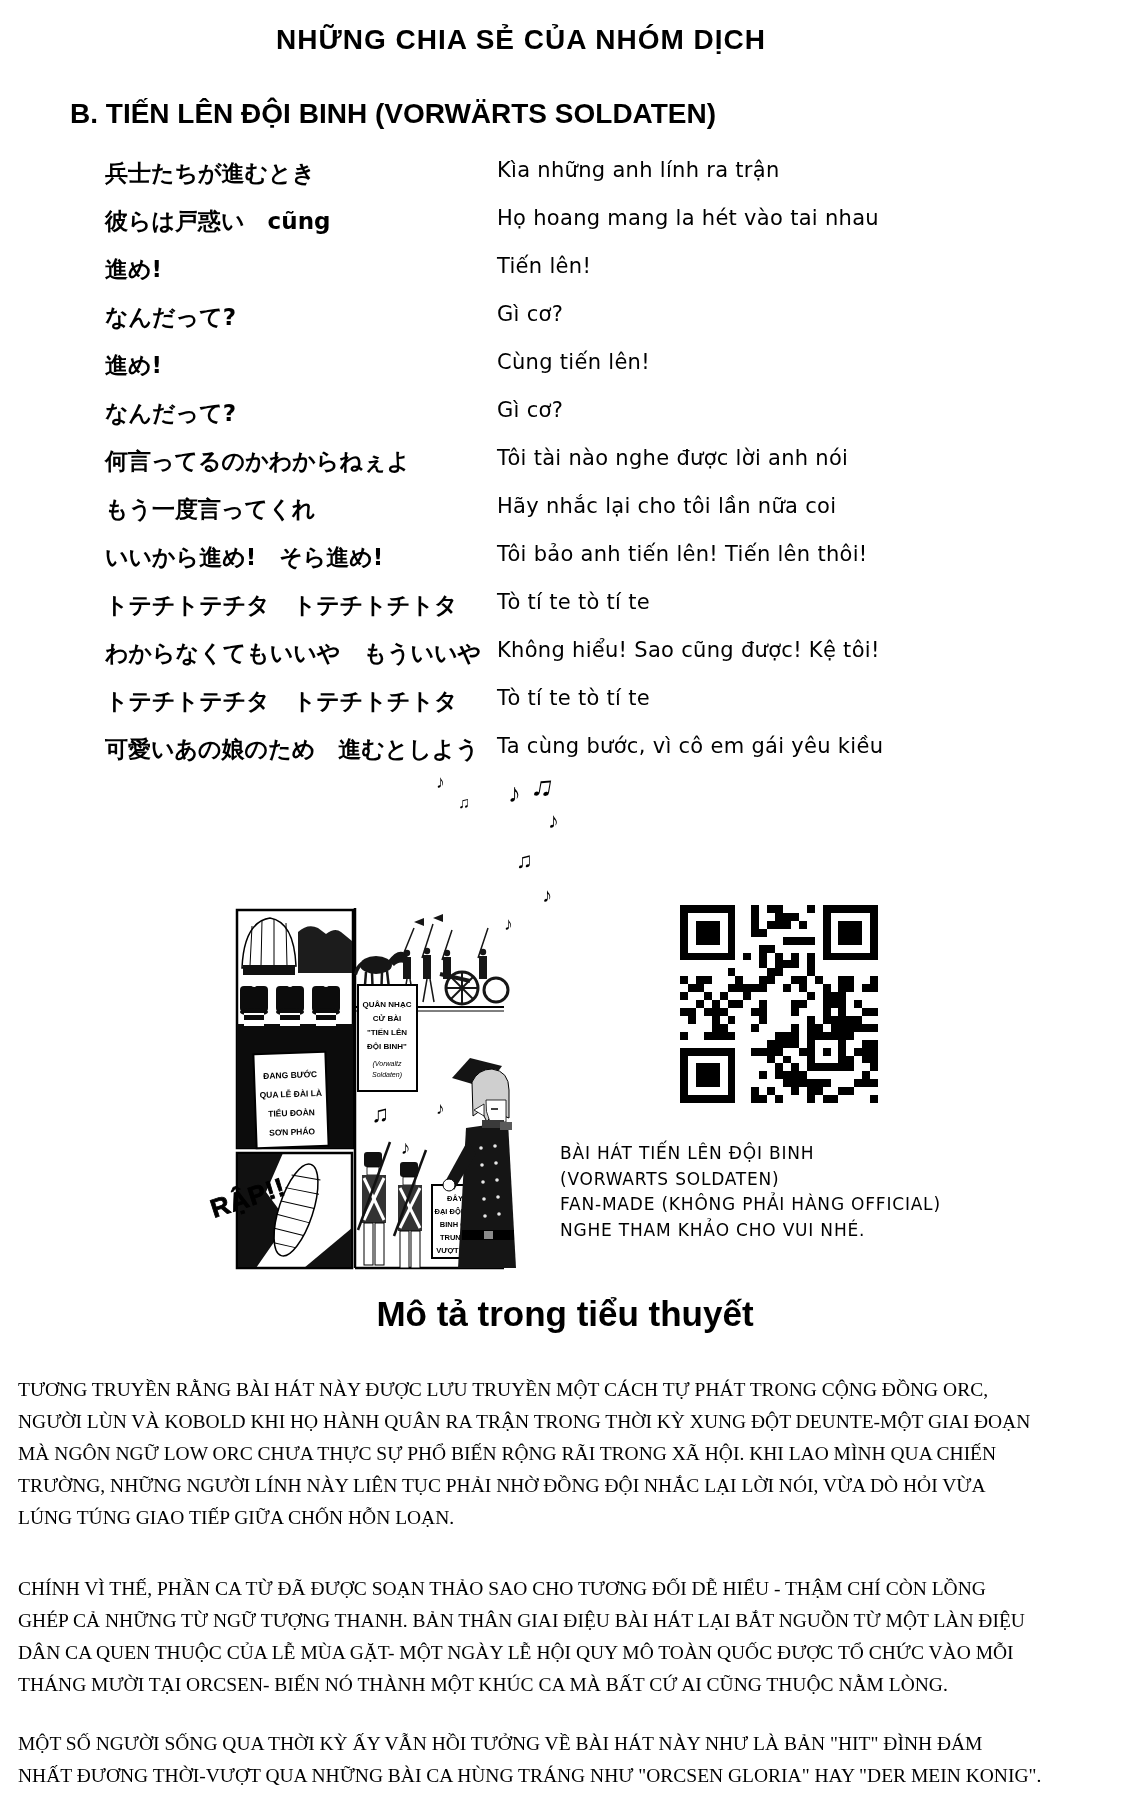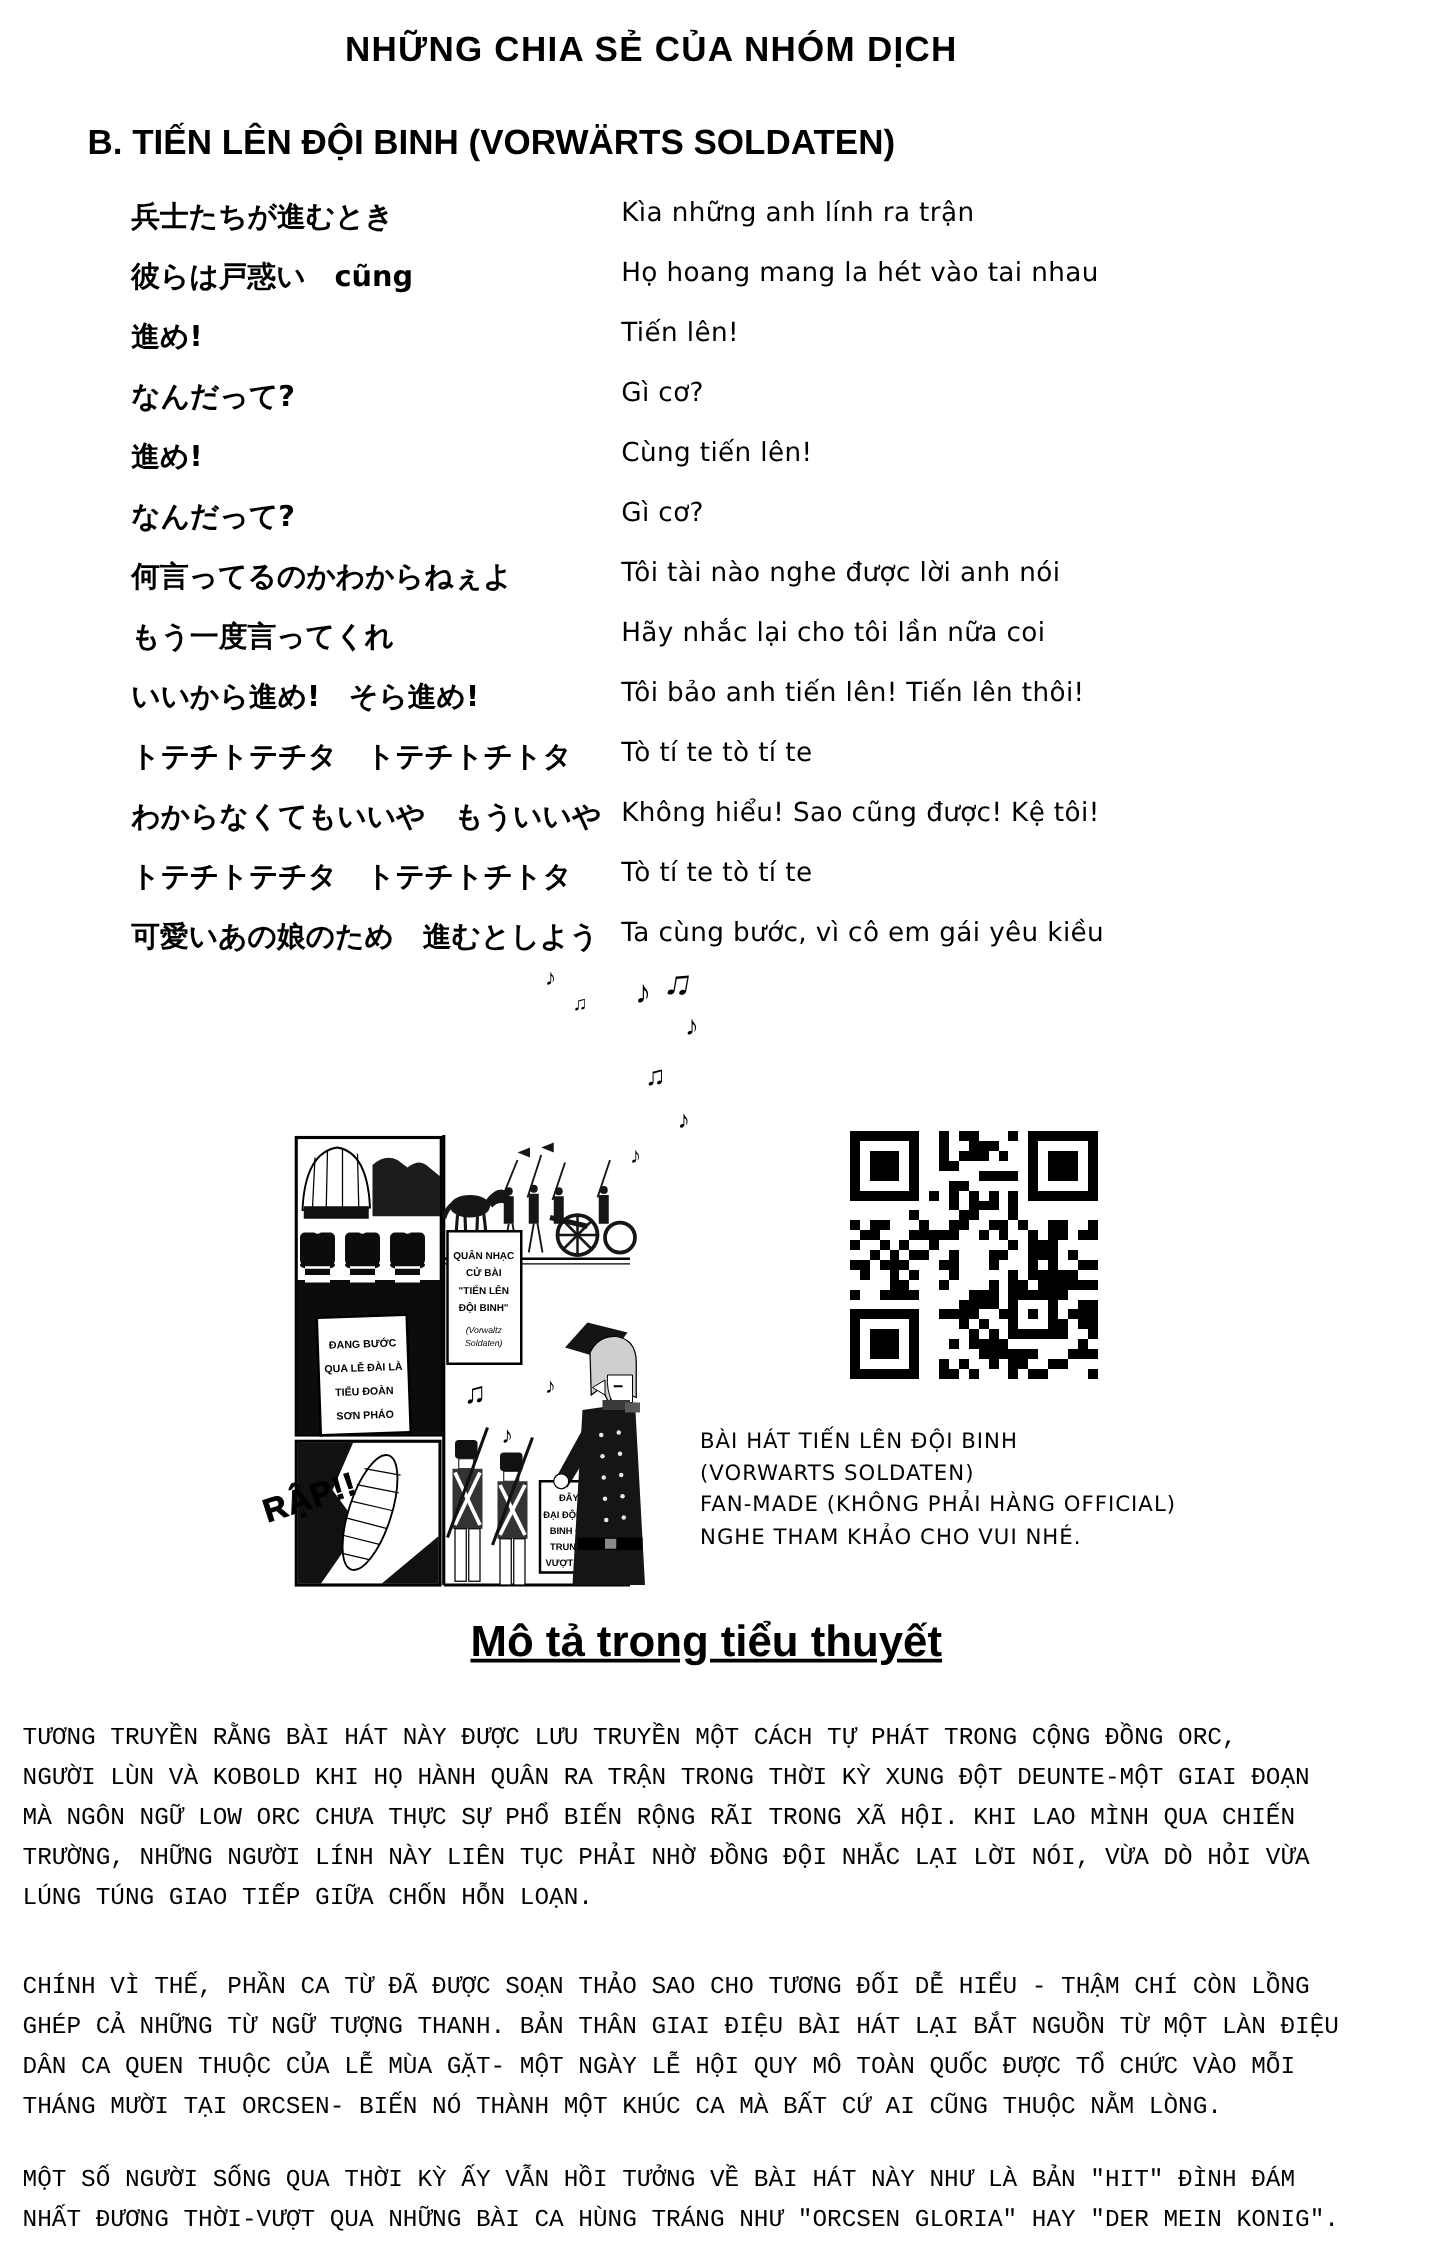--- a/index.html
+++ b/index.html
@@ -15,24 +15,24 @@
   .lyric-jp{font-size:23px;font-weight:bold;white-space:nowrap;}
   .lyric-vi{font-size:21px;white-space:nowrap;letter-spacing:0.3px;}
   .manga{position:absolute;left:186px;top:760px;width:384px;height:510px;}
   .qr{position:absolute;left:676px;top:901px;width:206px;height:206px;background:#fff;}
   .qr svg{width:100%;height:100%;}
   #qr-svg rect{fill:#000;}
   .qr-caption{position:absolute;left:560px;top:1141px;width:520px;text-align:left;
               font-size:17px;line-height:25.5px;letter-spacing:0.8px;}
   .novel-heading{position:absolute;top:1294px;left:0;width:1130px;text-align:center;
                  font-size:35px;font-weight:bold;letter-spacing:0px;
-                 font-family:"Liberation Sans",sans-serif;text-decoration:underline;}
+                 font-family:"Liberation Sans",sans-serif;}
   .paragraphs{position:absolute;left:18px;top:1374px;width:1122px;
               font-size:19.5px;line-height:32px;letter-spacing:0px;
-              font-family:Liberation Mono, monospace;}
+              font-family:Liberation Serif, serif;}
   .para div{white-space:nowrap;}
   .para-1{margin:0 0 39px 0;}
   .para-2{margin:0 0 27px 0;}
   .para-3{margin:0;}
   svg text{font-family:"Liberation Sans",sans-serif;}
 </style>
 </head>
 <body>
 
 <div class="title">NHỮNG CHIA SẺ CỦA NHÓM DỊCH</div>

